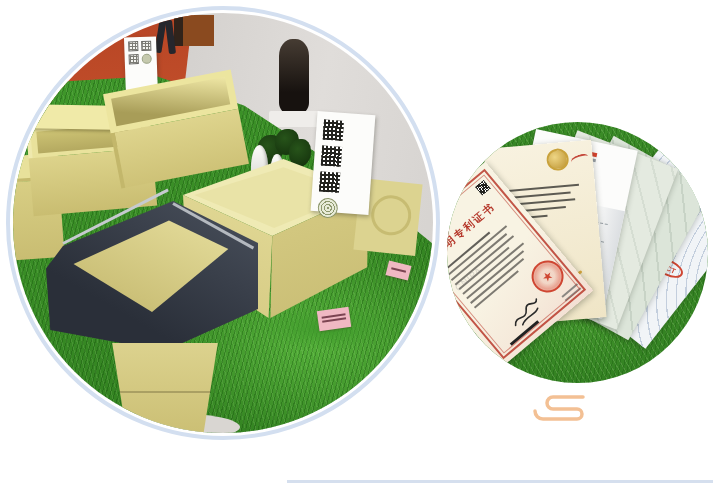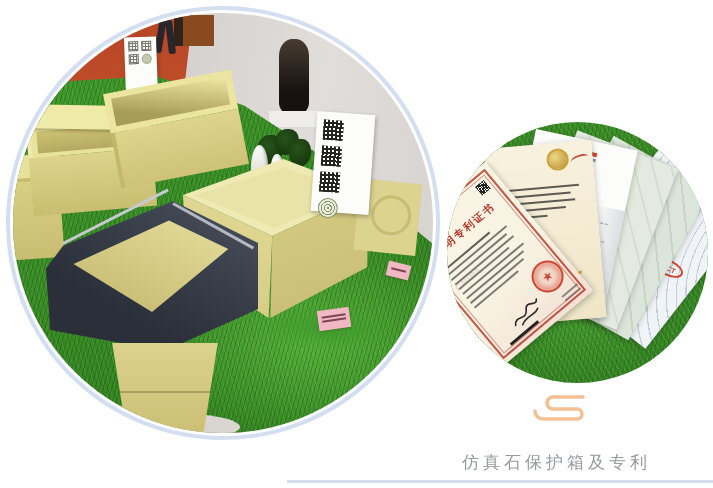--- a/index.html
+++ b/index.html
@@ -363,16 +363,15 @@
             <i></i>
           </div>
       </div>
     </div>
   </div>
 
   <svg class="cloud" viewBox="0 0 66 32">
     <path d="M54 7 H24 a6 6 0 0 0 0 12 h24 a5 5 0 0 1 0 10 H14 a8 8 0 0 1 -8 -8" stroke="#f3c094" stroke-width="3.5" fill="none" stroke-linecap="round"></path>
   </svg>
 
-  <div class="caption">仿真石保护箱及专利</div>
   <div class="underline"></div>
 
 </div>
 
 </body></html>

